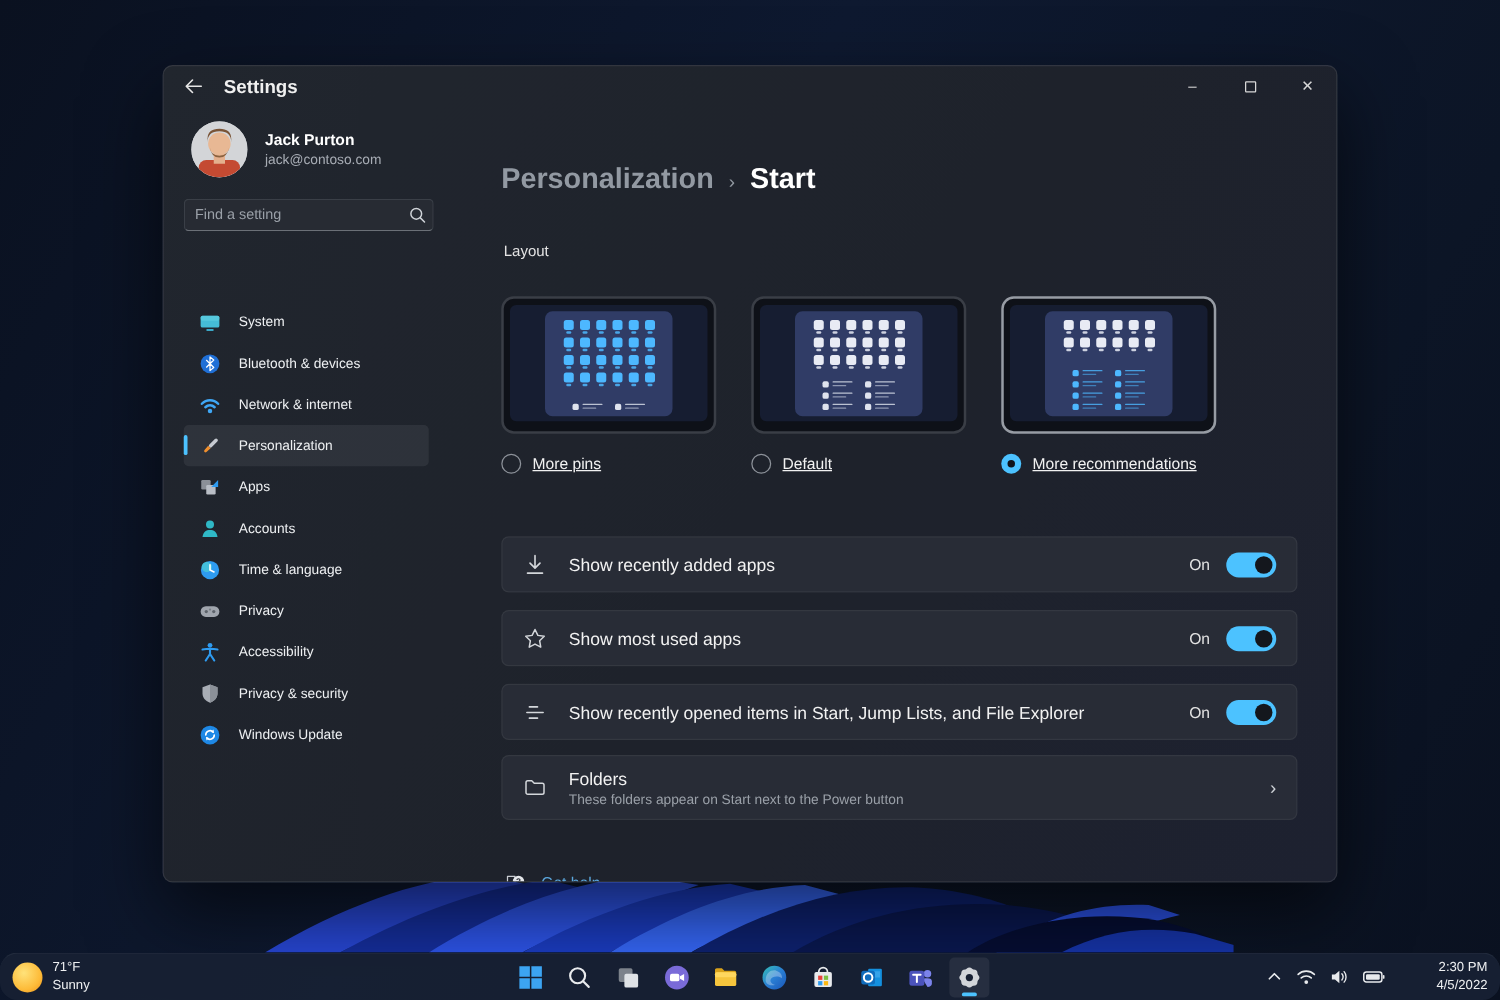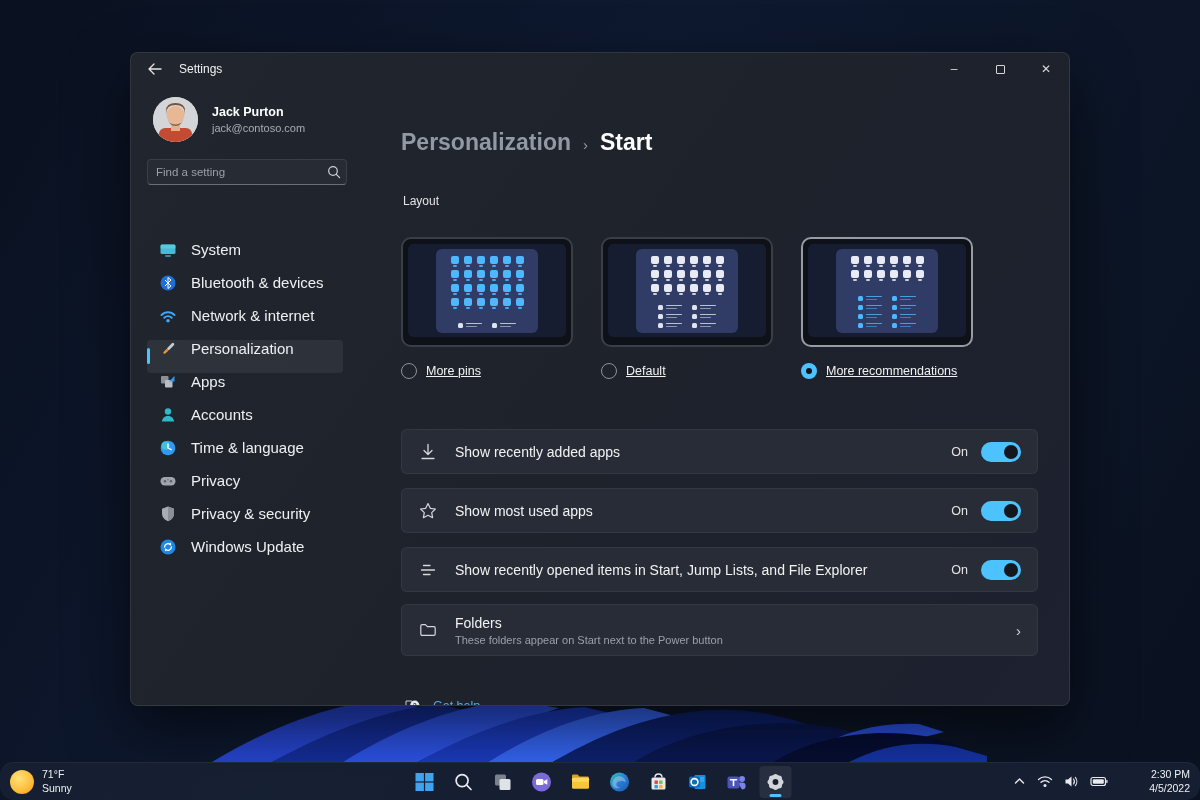--- a/index.html
+++ b/index.html
@@ -13,21 +13,21 @@
 
   
   .window { position:absolute; left:130px; top:52px; width:940px; height:654px;
     background:linear-gradient(125deg,#21262e 0%, #1e222b 55%, #1d2130 100%);
     border:1px solid rgba(255,255,255,.09); border-radius:8px;
     box-shadow:0 24px 60px rgba(0,0,0,.6); z-index:5; overflow:hidden; color:#fff; }
 
   .titlebar { position:absolute; left:0; top:0; right:0; height:32px; display:flex; align-items:center; }
   .back-btn { width:34px; height:26px; margin-left:6px; display:flex; align-items:center; justify-content:center;
     border-radius:4px; color:#e6e6e6; font-size:15px; cursor:default; }
-  .win-title { font-size:12px; color:#f0f0f0; margin-left:8px; }
+  .win-title { font-size:15px; color:#f0f0f0; margin-left:8px;font-weight:bold; }
   .caption-btns { margin-left:auto; display:flex; height:32px; }
   .cap { width:46px; height:32px; display:flex; align-items:center; justify-content:center;
     color:#d8d8d8; font-size:12px; }
   .cap .sq { width:9px; height:9px; border:1px solid #d8d8d8; border-radius:1px; display:block; }
 
   
   .sidebar { position:absolute; left:0; top:32px; width:260px; bottom:0; }
   .profile { position:absolute; left:22px; top:12px; display:flex; align-items:center; gap:14px; }
   .avatar { width:45px; height:45px; border-radius:50%; overflow:hidden; background:#cfd3d6; flex:0 0 auto; }
   .p-name { font-size:12.5px; font-weight:bold; color:#fff; }
@@ -35,22 +35,22 @@
 
   .searchbox { position:absolute; left:16px; top:74px; width:200px; height:26px;
     background:#272b33; border:1px solid #3a3f47; border-bottom-color:#6b7077;
     border-radius:4px; display:flex; align-items:center; }
   .searchbox input { flex:1; background:transparent; border:none; outline:none;
     font-family:inherit; font-size:11.5px; color:#e8e8e8; padding:0 8px; }
   .searchbox input::placeholder { color:#9aa0a8; }
   .search-glyph { width:24px; display:flex; justify-content:center; }
 
   .nav { position:absolute; left:16px; top:156px; width:196px; }
-  .nav-item { position:relative; height:33px; display:flex; align-items:flex-start; gap:14px;
-    padding-left:12px; border-radius:4px; font-size:15px; color:#eef0f2; }
+  .nav-item { position:relative; height:33px; display:flex; align-items:center; gap:14px;
+    padding-left:12px; border-radius:4px; font-size:11px; color:#eef0f2; }
   .nav-item.selected { background:rgba(255,255,255,.065); }
   .nav-item.selected::before { content:""; position:absolute; left:0; top:8px; width:3px; height:16px;
     border-radius:2px; background:var(--accent,#4cc2ff); }
   .nav-ic { width:18px; height:18px; flex:0 0 auto; display:flex; }
 
   
   .content { position:absolute; left:268px; top:32px; right:0; bottom:0; }
   .crumb { position:absolute; left:2px; top:44px; display:flex; align-items:baseline; gap:12px; }
   .crumb-parent { font-size:23px; font-weight:600; color:#9299a2; }
   .crumb-sep { font-size:15px; color:#9299a2; }
@@ -259,20 +259,29 @@
               <circle cx="6" cy="9.2" r="1.3" fill="#5e646c"></circle>
               <circle cx="12" cy="9.2" r="1.3" fill="#5e646c"></circle>
               <circle cx="9" cy="7.6" r=".9" fill="#7a8088"></circle>
             </svg>
           </span>
         <span>Privacy</span>
       </div>
       <div class="nav-item">
         <span class="nav-ic">
             <svg width="18" height="18" viewBox="0 0 18 18">
+              <circle cx="9" cy="3.2" r="1.9" fill="#2e9bf0"></circle>
+              <path d="M3 6.6 C7 5.8 11 5.8 15 6.6 M9 6.4 L9 10.2 M9 10.2 L5.6 15.4 M9 10.2 L12.4 15.4" stroke="#2e9bf0" stroke-width="1.7" fill="none" stroke-linecap="round"></path>
+            </svg>
+          </span>
+        <span>Accessibility</span>
+      </div>
+      <div class="nav-item">
+        <span class="nav-ic">
+            <svg width="18" height="18" viewBox="0 0 18 18">
               <path d="M9 1.6 L15 3.8 L15 8.6 C15 12.4 12.4 15 9 16.2 C5.6 15 3 12.4 3 8.6 L3 3.8 Z" fill="#a8adb5"></path>
               <path d="M9 1.6 L15 3.8 L15 8.6 C15 12.4 12.4 15 9 16.2 Z" fill="#8b9098"></path>
             </svg>
           </span>
         <span>Privacy &amp; security</span>
       </div>
       <div class="nav-item">
         <span class="nav-ic">
             <svg width="18" height="18" viewBox="0 0 18 18">
               <circle cx="9" cy="9" r="7.5" fill="#1e88e5"></circle>

